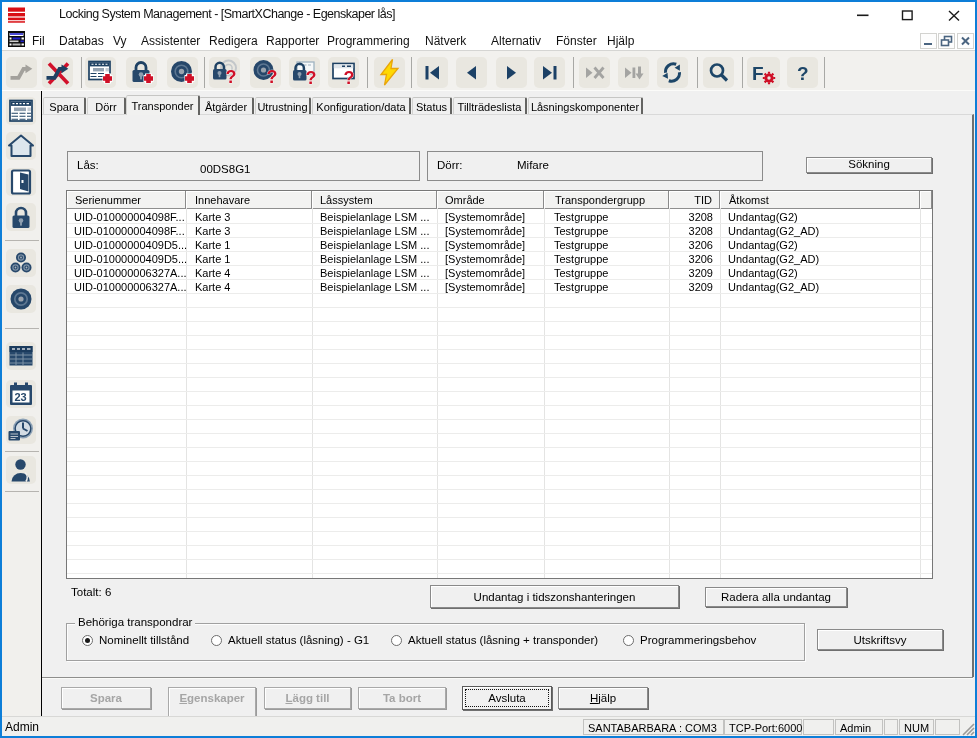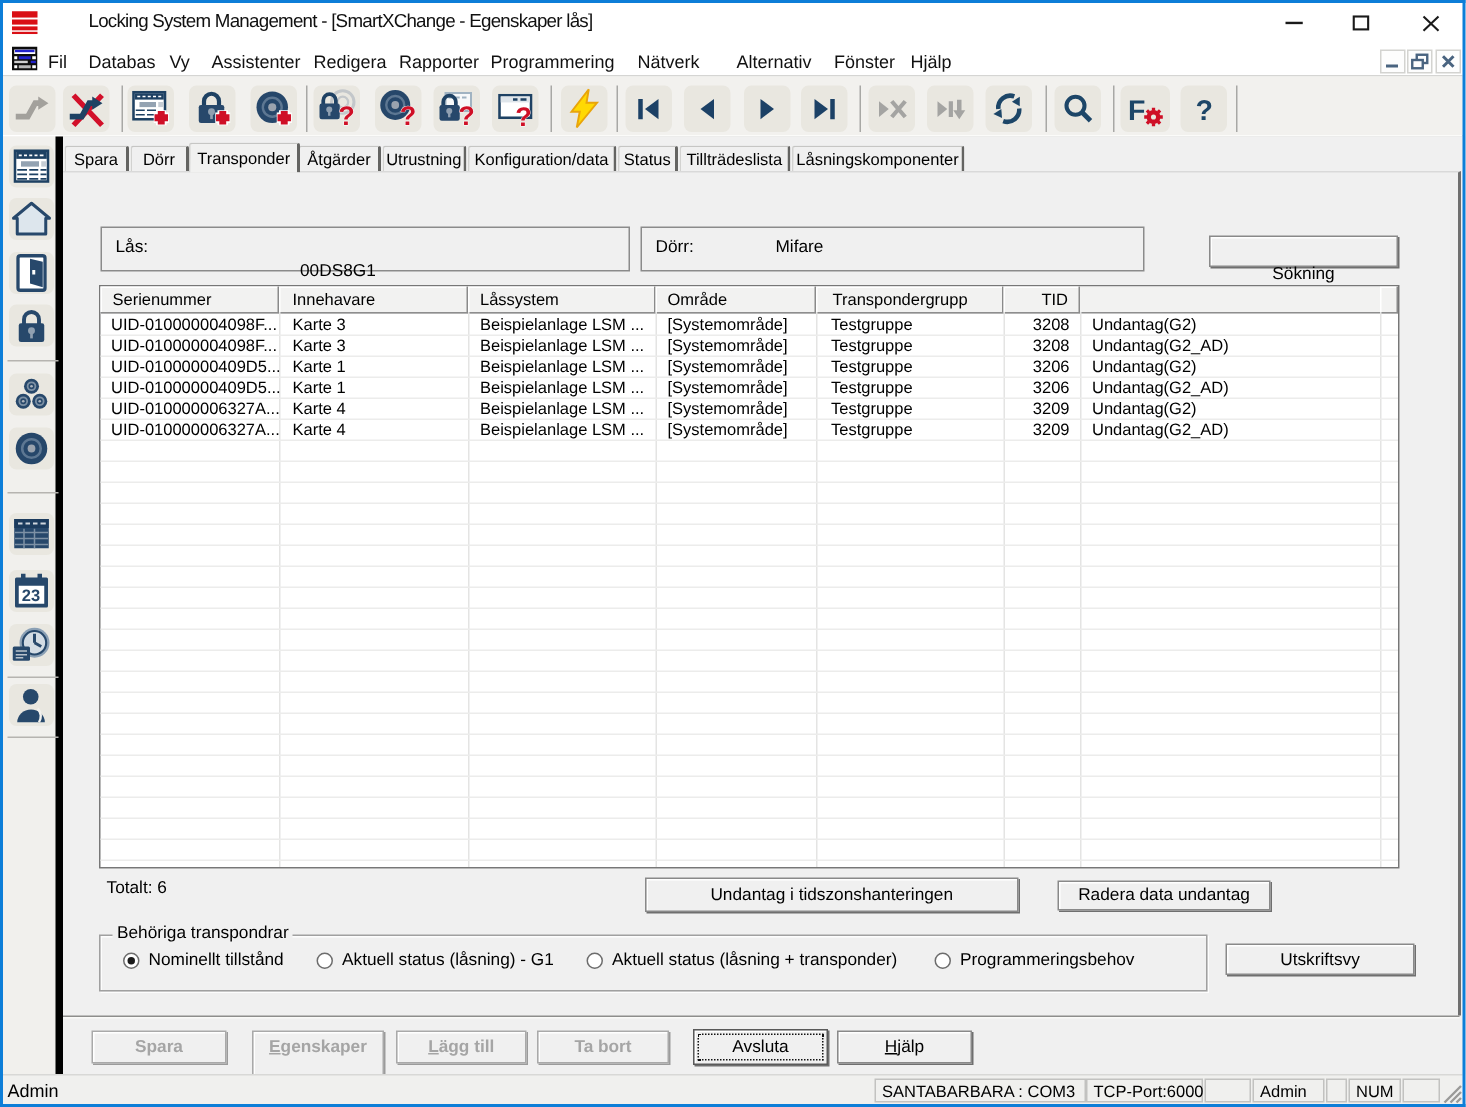--- a/index.html
+++ b/index.html
@@ -21,21 +21,21 @@
 #menusep{left:2px;top:50px;width:973px;height:1px;background:#d5d5d3;}
 
 #toolbar{left:2px;top:51px;width:973px;height:39px;background:#f2f1ee;}
 #toolbarline{left:42px;top:90px;width:933px;height:1px;background:#9b9b99;border-bottom:1px solid #fbfbf9;}
 .tbtn{position:absolute;top:6px;width:31px;height:31px;background:#e9e7e0;border-radius:5px;}
 .tsep{position:absolute;top:6px;width:1px;height:31px;background:#a8a8a5;}
 .tbtn svg{position:absolute;left:0;top:0;}
 
 #mdi{left:2px;top:91px;width:973px;height:625px;background:#eeedea;}
 
-#sidebar{left:0;top:0;width:40px;height:625px;background:#f1f0ed;border-right:5px solid #000000;}
+#sidebar{left:0;top:0;width:40px;height:625px;background:#f1f0ed;border-right:1px solid #000000;}
 .sbtn{position:absolute;left:4px;width:30px;height:28px;background:#e9e7e0;border-radius:5px;}
 .ssep{position:absolute;left:3px;width:34px;height:1px;background:#b6b4b0;}
 
 #dialog{left:40px;top:0;width:935px;height:625px;background:#f0f0f0;}
 
 .tab{position:absolute;font-size:11px;background:#f0f0f0;border-top:1px solid #c6c6c4;border-left:1px solid #d2d2d0;border-bottom:none;border-right:2px solid #646462;border-radius:2px 2px 0 0;text-align:center;padding-top:3px;height:17px;}
 #panel{position:absolute;left:0;top:23px;width:932px;height:563px;background:#f0f0f0;border-right:2px solid #6f6f6f;border-top:1px solid #d9d9d9;}
 
 .fieldbox{position:absolute;border:1px solid #8b8b8b;font-size:11.5px;}
 .btn{position:absolute;background:#f0f0f0;border:1px solid #898989;box-shadow:inset 1px 1px 0 #ffffff,1px 1px 0 #6f6f6f;font-size:11.5px;text-align:center;color:#000;}
@@ -399,34 +399,35 @@
     <div class="tab" style="left:213px;top:6px;width:56px">Utrustning</div>
     <div class="tab" style="left:270px;top:6px;width:99px">Konfiguration/data</div>
     <div class="tab" style="left:370px;top:6px;width:40px">Status</div>
     <div class="tab" style="left:411px;top:6px;width:74px">Tillträdeslista</div>
     <div class="tab" style="left:486px;top:6px;width:115px">Låsningskomponenter</div>
     <div class="tab" style="left:84px;top:4px;width:74px;height:20px;padding-top:4px;background:#f1f1f0;z-index:3">Transponder</div>
     <div id="panel">
 
       <div class="fieldbox" style="left:25px;top:36px;width:353px;height:30px"></div>
       <div class="txt" style="left:35px;top:44px;font-size:11.5px">Lås:</div>
-      <div class="txt" style="left:158px;top:60px;font-size:11.5px">00DS8G1</div>
+      <div class="txt" style="left:158px;top:48px;font-size:11.5px">00DS8G1</div>
       <div class="fieldbox" style="left:385px;top:36px;width:336px;height:30px"></div>
       <div class="txt" style="left:395px;top:44px;font-size:11.5px">Dörr:</div>
       <div class="txt" style="left:475px;top:44px;font-size:11.5px">Mifare</div>
-      <div class="btn" style="left:764px;top:42px;width:126px;height:16px;padding-top:19px">Sökning</div>
+      <div class="btn" style="left:764px;top:42px;width:126px;height:16px;padding-top:0">Sökning</div>
 
       <div id="grid">
         <div class="hdr" style="left:0;width:865px"></div>
         <div class="hcell" style="left:0;width:119px;padding-left:8px">Serienummer</div>
         <div class="hcell" style="left:119px;width:126px;padding-left:9px">Innehavare</div>
         <div class="hcell" style="left:245px;width:125px;padding-left:8px">Låssystem</div>
         <div class="hcell" style="left:370px;width:107px;padding-left:8px">Område</div>
         <div class="hcell" style="left:477px;width:125px;padding-left:11px">Transpondergrupp</div>
         <div class="hcell" style="left:602px;width:51px;padding-left:0;text-align:right"><span style="padding-right:7px">TID</span></div>
+        <div class="hcell" style="left:653px;width:200px;padding-left:9px">Åtkomst</div>
         <div class="hcell" style="left:853px;width:12px"></div>
         <div class="gv" style="left:119px"></div>
         <div class="gv" style="left:245px"></div>
         <div class="gv" style="left:370px"></div>
         <div class="gv" style="left:477px"></div>
         <div class="gv" style="left:602px"></div>
         <div class="gv" style="left:653px"></div>
         <div class="gv" style="left:853px"></div>
         <div id="rows">
             <div class="cell" style="left:7px;top:20px">UID-010000004098F...</div>
@@ -496,21 +497,21 @@
             <div class="gh" style="top:312px"></div>
             <div class="gh" style="top:326px"></div>
             <div class="gh" style="top:340px"></div>
             <div class="gh" style="top:354px"></div>
             <div class="gh" style="top:368px"></div>
             <div class="gh" style="top:382px"></div>
           </div>
       </div>
       <div class="txt" style="left:29px;top:471px;font-size:11.5px">Totalt: 6</div>
       <div class="btn" style="left:388px;top:470px;width:249px;height:23px;padding-top:5px">Undantag i tidszonshanteringen</div>
-      <div class="btn" style="left:663px;top:472px;width:142px;height:20px;padding-top:3px">Radera data undantag</div>
+      <div class="btn" style="left:663px;top:472px;width:142px;height:20px;padding-top:3px">Radera alla undantag</div>
 
       <div id="grpbox" style="left:24px;top:508px;width:739px;height:38px"></div>
       <div class="txt" style="left:33px;top:501px;font-size:11.5px;background:#f0f0f0;padding:0 3px">Behöriga transpondrar</div>
       <div class="radio sel" style="left:40px;top:520px"></div>
       <div class="rlabel" style="left:57px;top:519px">Nominellt tillstånd</div>
       <div class="radio" style="left:169px;top:520px"></div>
       <div class="rlabel" style="left:186px;top:519px">Aktuell status (låsning) - G1</div>
       <div class="radio" style="left:349px;top:520px"></div>
       <div class="rlabel" style="left:366px;top:519px">Aktuell status (låsning + transponder)</div>
       <div class="radio" style="left:581px;top:520px"></div>

